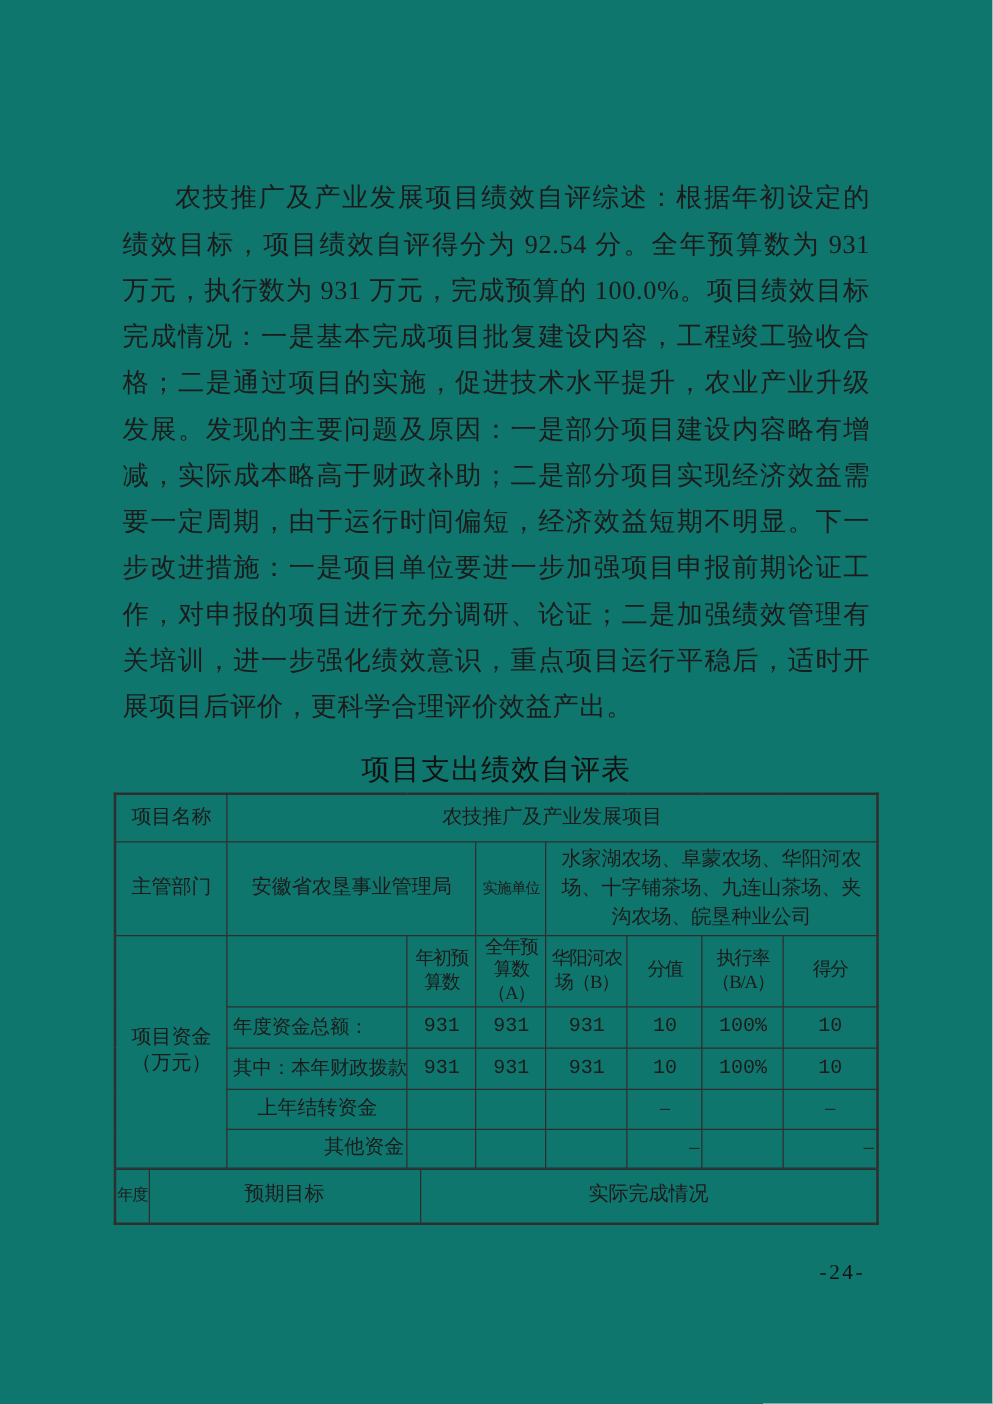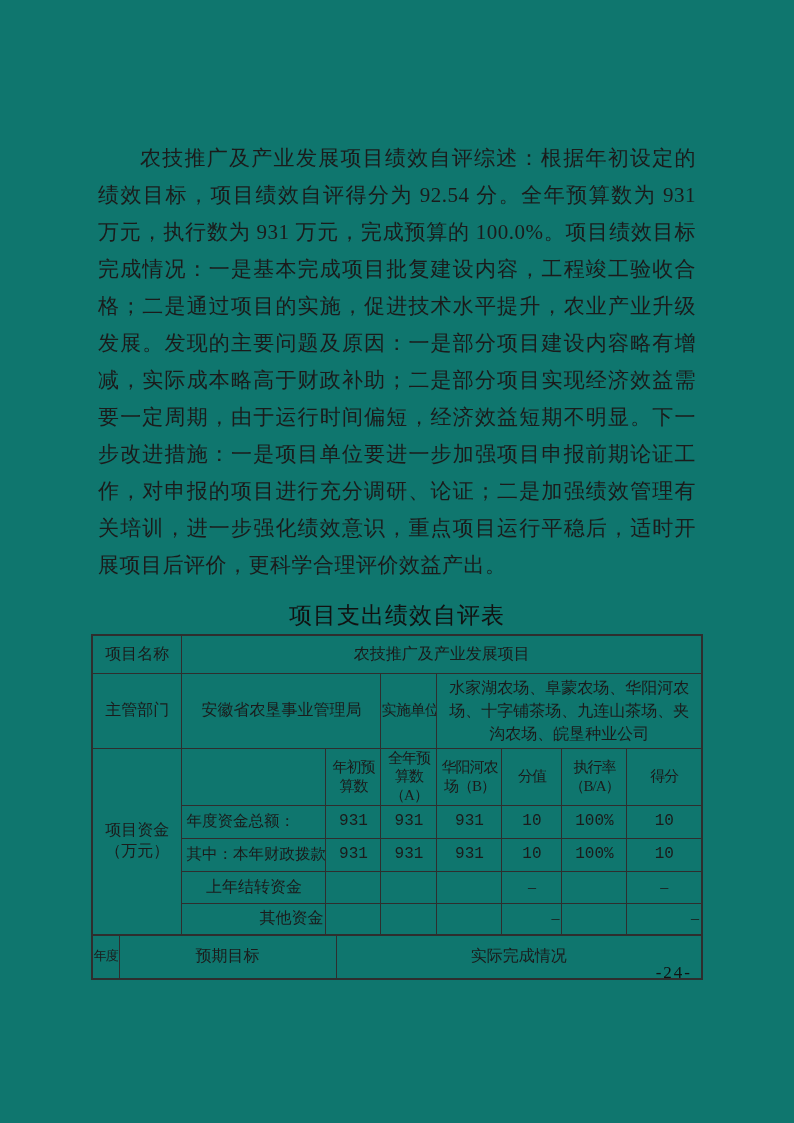--- a/index.html
+++ b/index.html
@@ -75,21 +75,21 @@
   tr.r4 td, tr.r5 td { height: 30px; font-family: Liberation Mono, monospace; }
   tr.r6 td { height: 29px; }
   tr.r7 td { height: 28px; text-align: right; }
   .bottom-table tr td { height: 40px; }
   .impl-value {
     font-size: 16px;
     line-height: 1.45;
     padding: 2px 4px;
   }
   .impl-label {
-    font-size: 15px;
+    font-size: 12px;
     letter-spacing: -0.5px;
     padding: 0;
     white-space: nowrap;
     font-family: Liberation Serif, serif;
   }
   .funding-label { white-space: pre-line; font-family: Liberation Serif, serif; }
   .hdr {
     font-size: 15px;
     letter-spacing: -1px;
     padding: 0;
@@ -102,21 +102,21 @@
     font-size: 15.5px;
   }
   .year-cell {
     font-size: 13px;
     letter-spacing: -1px;
     white-space: nowrap;
     padding: 0;
   }
   .page-number {
     position: absolute;
-    top: 963px;
+    top: 1008px;
     right: 102px;
     font-size: 17px;
     letter-spacing: 2px;
     color: #111;
   }
 </style>
 </head>
 <body>
 
 <div class="page">

